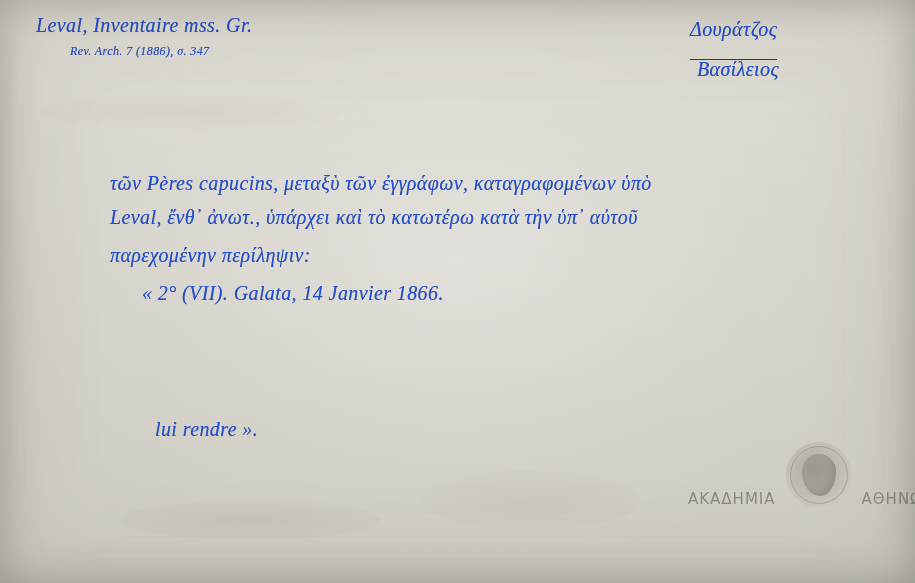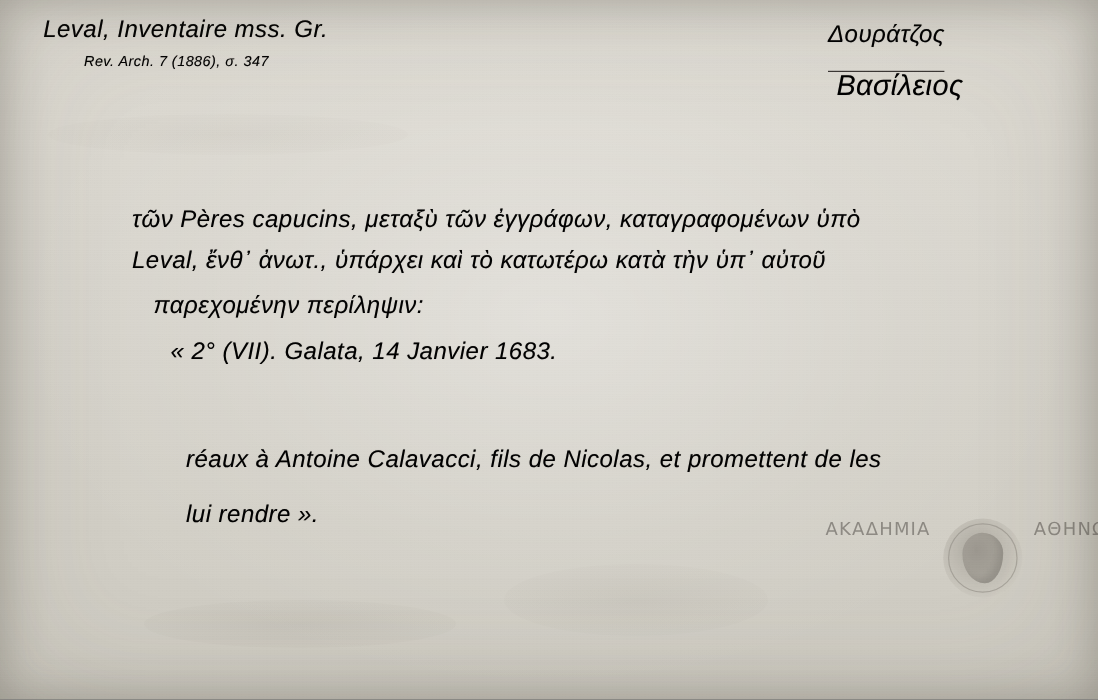--- a/index.html
+++ b/index.html
@@ -38,58 +38,58 @@
     opacity: 0.20;
     pointer-events: none;
     background-image:
       repeating-linear-gradient(0deg, rgba(0,0,0,0.022) 0px, rgba(0,0,0,0.022) 1px, rgba(255,255,255,0.018) 1px, rgba(255,255,255,0.018) 2px),
       repeating-linear-gradient(90deg, rgba(0,0,0,0.016) 0px, rgba(0,0,0,0.016) 1px, rgba(255,255,255,0.012) 1px, rgba(255,255,255,0.012) 3px);
   }
 
   
   .hw {
     position: absolute;
-    color: #000000;
-    font-family: Liberation Sans, sans-serif;
+    color: #1d4ed8;
+    font-family: Liberation Serif, serif;
     font-style: italic;
     white-space: nowrap;
     letter-spacing: 0.4px;
     text-shadow: 0 0 0.6px rgba(50,46,42,0.45);
   }
 
   .ref-line-1 { left: 36px;  top: 14px;  font-size: 20px; }
   .ref-line-2 { left: 70px;  top: 44px;  font-size: 12px; }
 
   .header-name-1 {
     left: 690px; top: 18px; font-size: 20px;
     border-bottom: 1.5px solid #3a3633;
     padding-bottom: 18px;
   }
-  .header-name-2 { left: 697px; top: 58px; font-size: 24px; }
+  .header-name-2 { left: 697px; top: 58px; font-size: 20px; }
 
   .body-line { font-size: 20px; }
   .bl1  { left: 150px; top: 138px; }
   .bl2  { left: 110px; top: 172px; }
   .bl3  { left: 110px; top: 206px; }
-  .bl4  { left: 110px; top: 244px; margin-left: 18px; }
+  .bl4  { left: 110px; top: 244px; }
   .bl5  { left: 142px; top: 282px; }
   .bl6  { left: 150px; top: 312px; }
   .bl7  { left: 148px; top: 342px; }
   .bl8  { left: 155px; top: 372px; }
   .bl9  { left: 155px; top: 418px; }
 
   
   .stamp {
     position: absolute;
     left: 688px;
     top: 432px;
     width: 200px;
     height: 76px;
     display: flex;
-    align-items: flex-start;
+    align-items: flex-end;
     gap: 10px;
     opacity: 0.55;
   }
   .stamp-text {
     font-family: "DejaVu Sans", sans-serif;
     font-style: normal;
     font-size: 15px;
     letter-spacing: 1px;
     color: #55514c;
     white-space: nowrap;
@@ -141,22 +141,21 @@
 
   <div class="hw ref-line-1">Leval, Inventaire mss. Gr.</div>
   <div class="hw ref-line-2">Rev. Arch. 7 (1886), σ. 347</div>
 
   <div class="hw header-name-1">Δουράτζος</div>
   <div class="hw header-name-2">Βασίλειος</div>
 
   <div class="hw body-line bl3">Leval, ἔνθ᾿ ἀνωτ., ὑπάρχει καὶ τὸ κατωτέρω κατὰ τὴν ὑπ᾿ αὐτοῦ</div>
   <div class="hw body-line bl2">τῶν Pères capucins, μεταξὺ τῶν ἐγγράφων, καταγραφομένων ὑπὸ</div>
   <div class="hw body-line bl4">παρεχομένην περίληψιν:</div>
-  <div class="hw body-line bl5">« 2° (VII). Galata, 14 Janvier 1683.</div>
-  <div class="hw body-line bl8">réaux à Antoine Calavacci, fils de Nicolas, et promettent de les</div>
+  <div class="hw body-line bl5">« 2° (VII). Galata, 14 Janvier 1866.</div>
   <div class="hw body-line bl9">lui rendre ».</div>
 
   <div class="stamp">
     <span class="stamp-text">ΑΚΑΔΗΜΙΑ</span>
     <span class="stamp-seal"></span>
     <span class="stamp-text">ΑΘΗΝΩΝ</span>
   </div>
 
   <div class="grain"></div>
   <div class="edge-shadow"></div>

